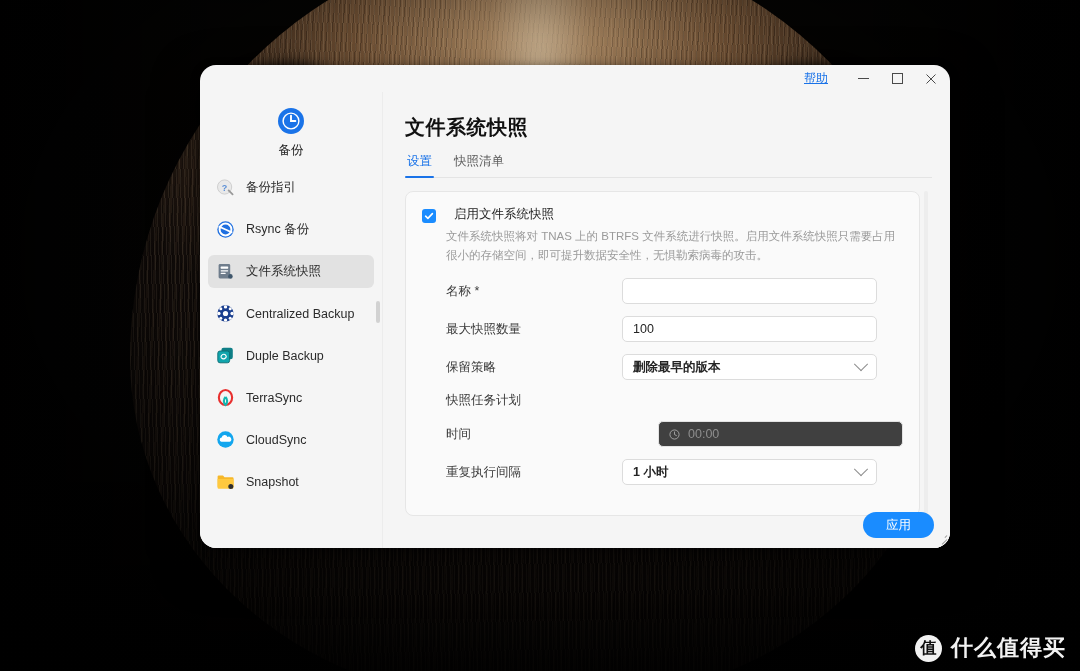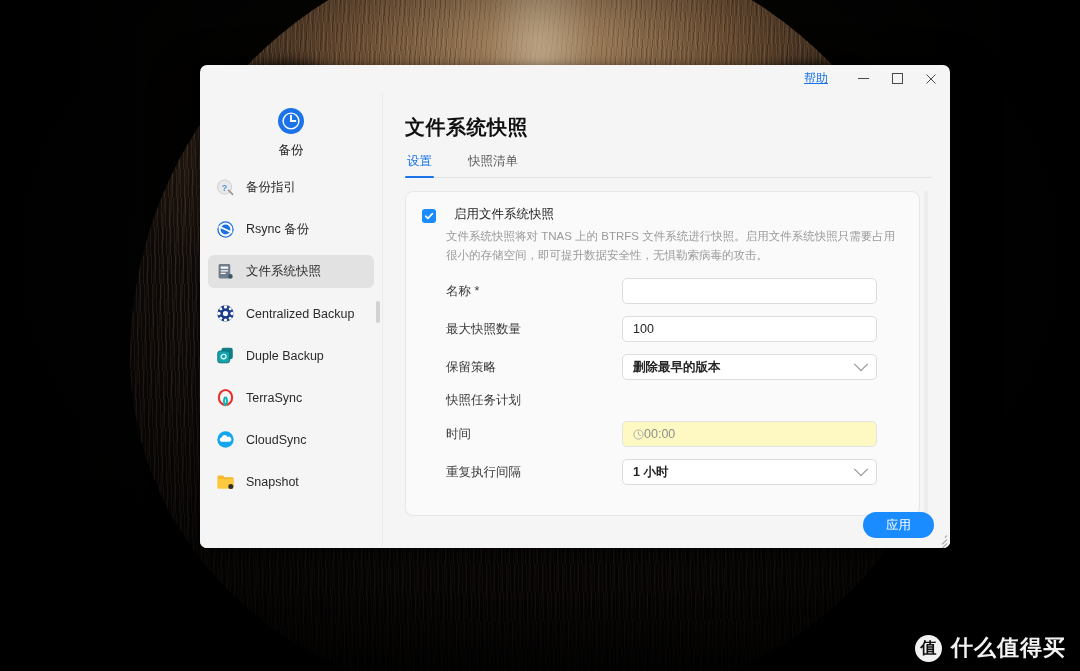--- a/index.html
+++ b/index.html
@@ -126,21 +126,21 @@
   }
 
   
   .window {
     position: absolute;
     left: 200px;
     top: 65px;
     width: 750px;
     height: 483px;
     background: #f5f5f5;
-    border-radius: 7px;
+    border-radius: 16px;
     box-shadow: 0 16px 46px rgba(0,0,0,0.62), 0 2px 10px rgba(0,0,0,0.45);
     overflow: hidden;
     display: flex;
     flex-direction: column;
   }
 
   .titlebar {
     height: 27px;
     display: flex;
     align-items: center;
@@ -256,21 +256,21 @@
   }
   .page-title {
     font-size: 20px;
     font-weight: 700;
     color: #111;
     margin: 0 0 12px 0;
     letter-spacing: .5px;
   }
   .tabs {
     display: flex;
-    gap: 32px;
+    gap: 18px;
     border-bottom: 1px solid #e4e4e4;
     margin-bottom: 13px;
     flex: 0 0 auto;
   }
   .tab {
     font-size: 12.5px;
     color: #5c5c5c;
     padding: 0 2px 7px 2px;
     cursor: pointer;
     position: relative;
@@ -353,24 +353,26 @@
     align-items: center;
     padding: 0 10px;
     font-size: 12.5px;
     color: #242424;
     box-sizing: border-box;
     max-width: 255px;
     cursor: text;
   }
   .ctrl.select { cursor: pointer; justify-content: space-between; font-weight: bold; }
   .ctrl.disabled {
-    background: #fef9c3;
+    background: #404040;
     color: #8e8e8e;
     border-color: #e3e3e3;
+    gap: 8px;
     cursor: default;
+    margin-left: 36px;
   }
   .chev {
     width: 9px; height: 9px;
     border-right: 1.4px solid #8d8d8d;
     border-bottom: 1.4px solid #8d8d8d;
     transform: rotate(45deg) translate(-2px,-2px);
     flex: 0 0 auto;
   }
   .section-head {
     font-size: 12.5px;

